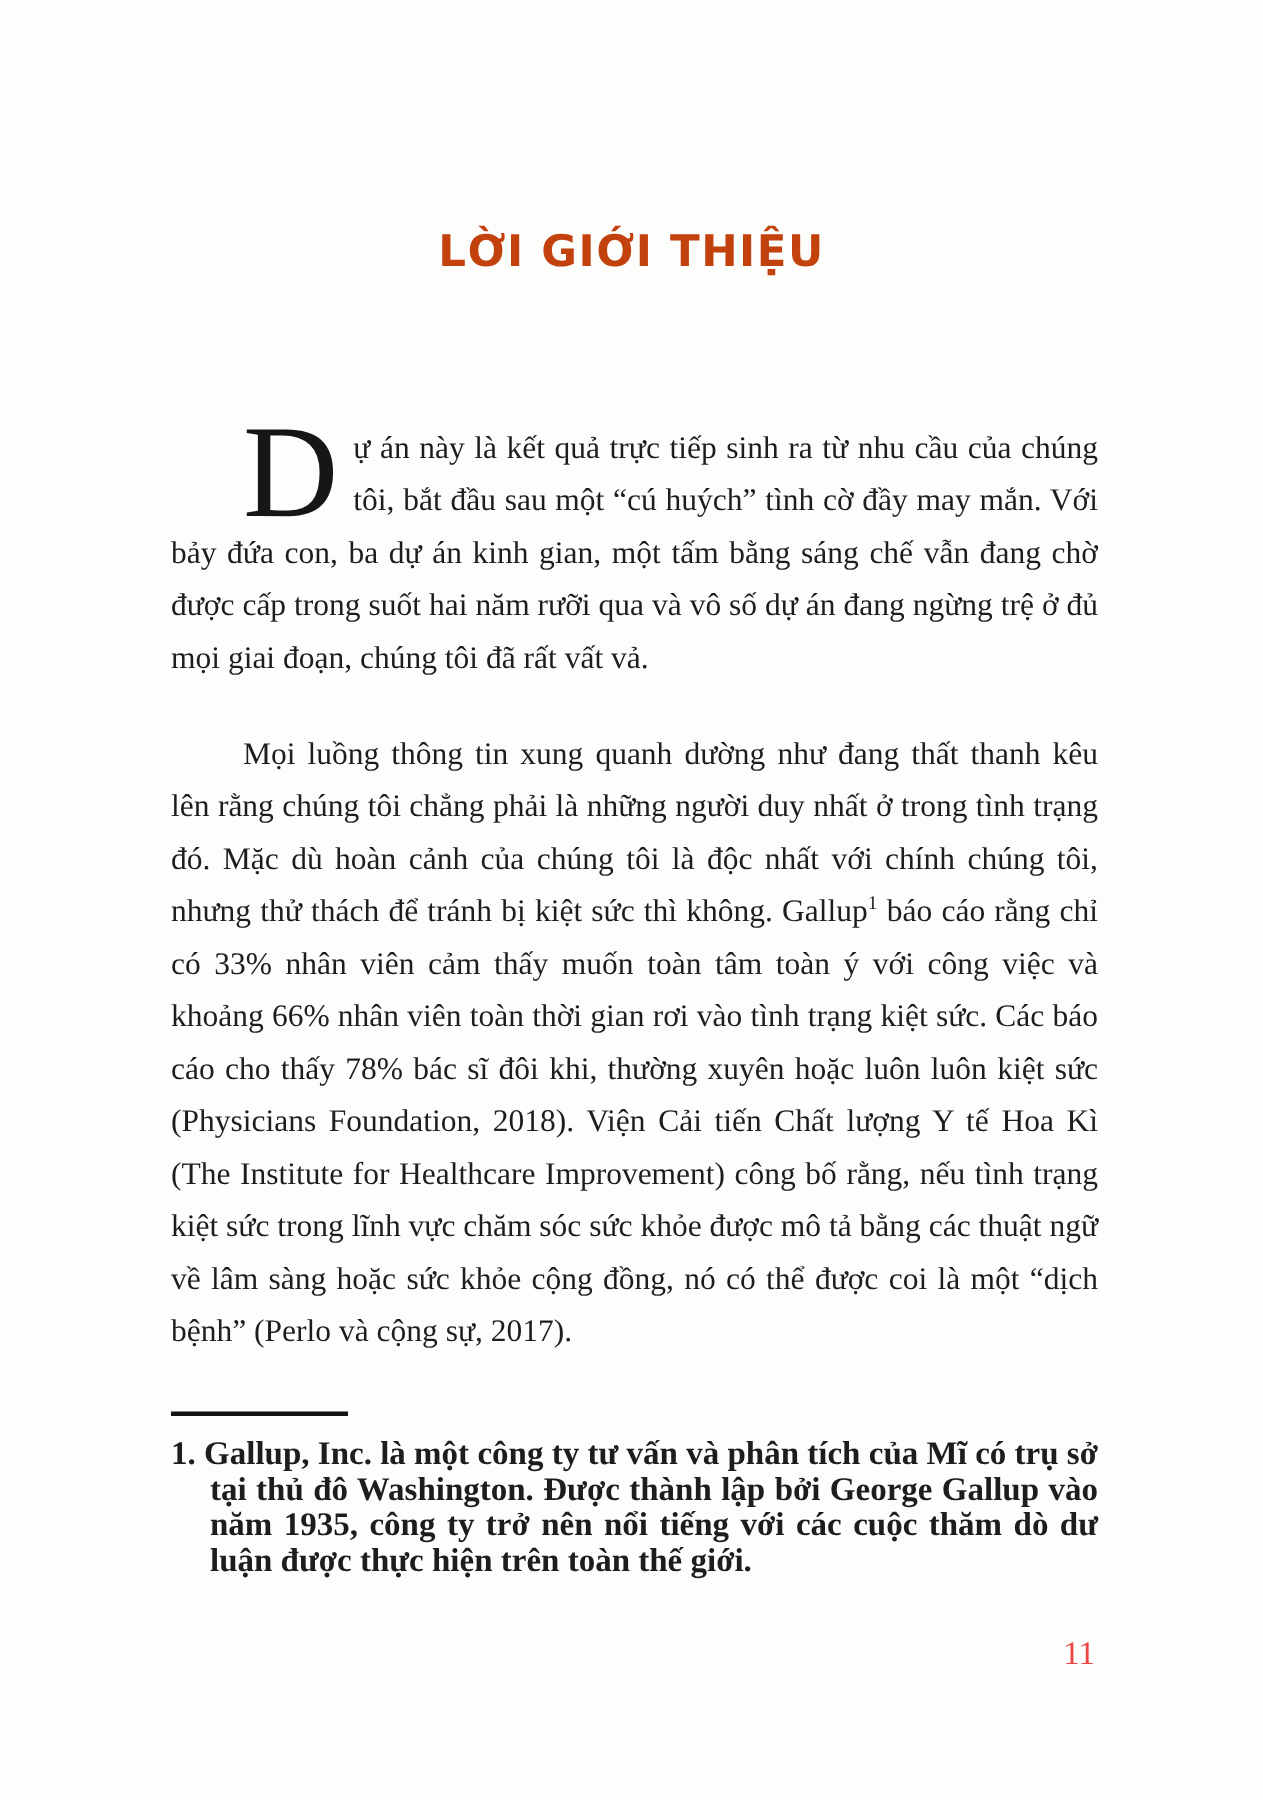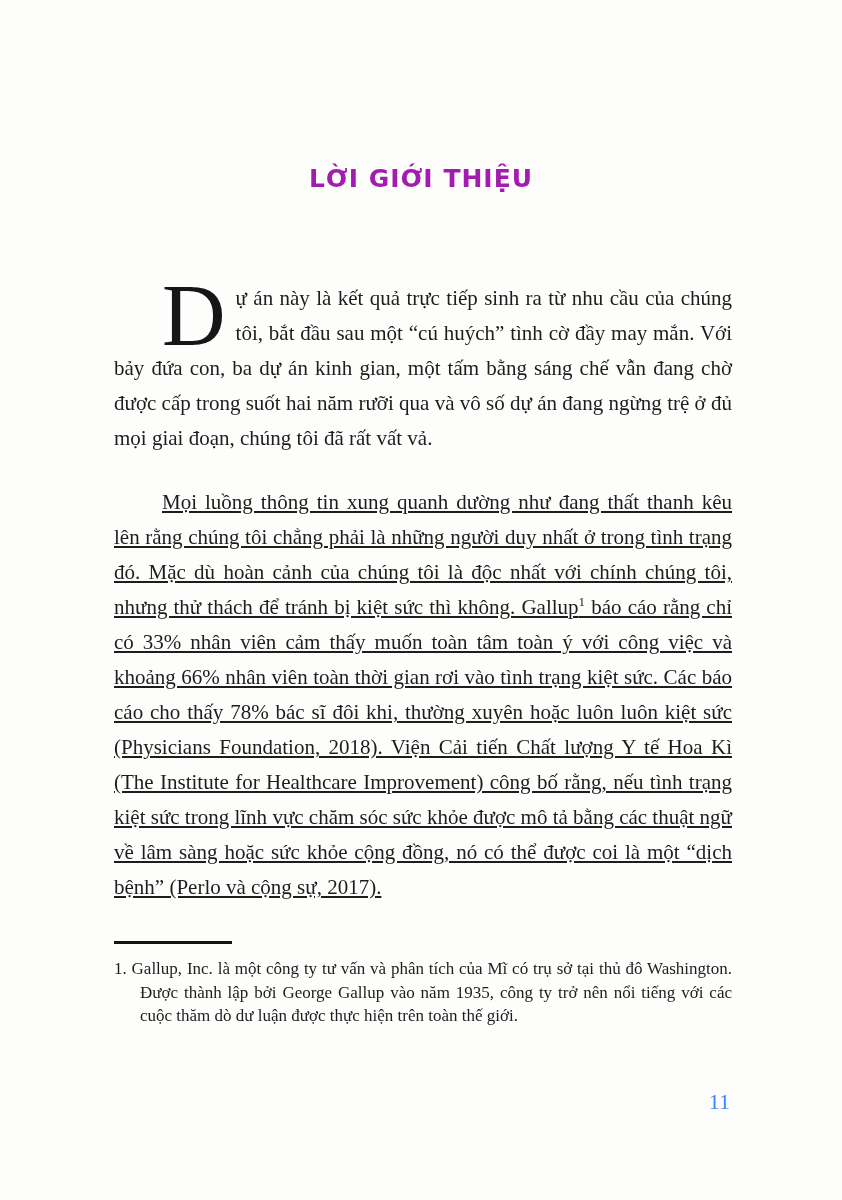--- a/index.html
+++ b/index.html
@@ -12,47 +12,47 @@
     height: 1200px;
     margin: 0 auto;
     background: #fdfdfc;
     font-family: "Liberation Serif", serif;
     color: #1d1d1d;
     overflow: hidden;
   }
 
   .title {
     position: absolute;
-    top: 164px;
+    top: 150px;
     left: 0;
     right: 0;
     margin: 0;
     text-align: center;
     font-family: "DejaVu Sans", sans-serif;
     font-weight: 700;
-    font-size: 25px;
+    font-size: 29px;
     letter-spacing: 1px;
-    color: #a21caf;
+    color: #c2410c;
   }
 
   .text-block {
     position: absolute;
     top: 281px;
     left: 114px;
     width: 618px;
   }
 
   .para {
     margin: 0;
     text-align: justify;
     font-size: 21px;
     line-height: 35px;
   }
 
-  .para + .para { margin-top: 29px; text-decoration: underline; }
+  .para + .para { margin-top: 29px; }
 
   .para-indent { text-indent: 48px; }
 
   .dropcap {
     float: left;
     font-family: "Liberation Serif", serif;
     font-size: 88px;
     line-height: 70px;
     margin-left: 48px;
     padding-right: 10px;
@@ -71,33 +71,34 @@
 
   .fn-rule {
     width: 118px;
     height: 0;
     border-top: 3px solid #141414;
     margin: 0 0 13px 0;
   }
 
   .footnote {
     margin: 0;
-    font-size: 17px;
+    font-size: 22px;
     line-height: 23.5px;
     text-align: justify;
     padding-left: 26px;
     text-indent: -26px;
+    font-weight: bold;
   }
 
   .page-number {
     position: absolute;
     top: 1089px;
     right: 112px;
     font-size: 22px;
-    color: #3b82f6;
+    color: #ef4444;
   }
 </style>
 </head>
 <body>
 
 <div class="page">
 
   <h1 class="title">LỜI GIỚI THIỆU</h1>
 
   <div class="text-block">

